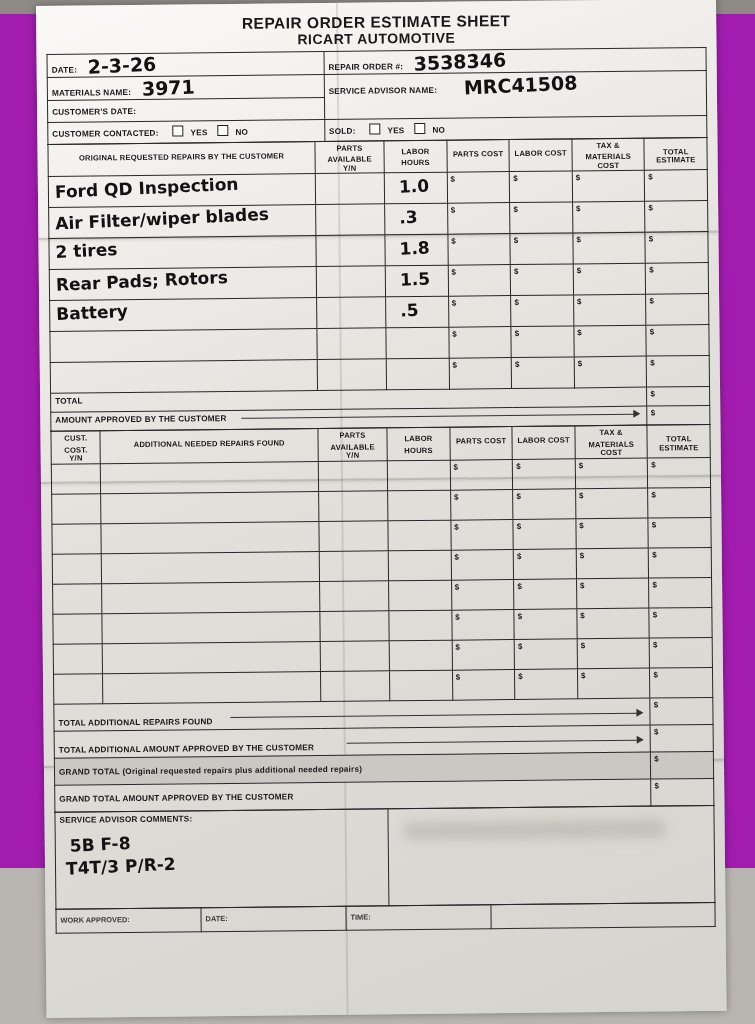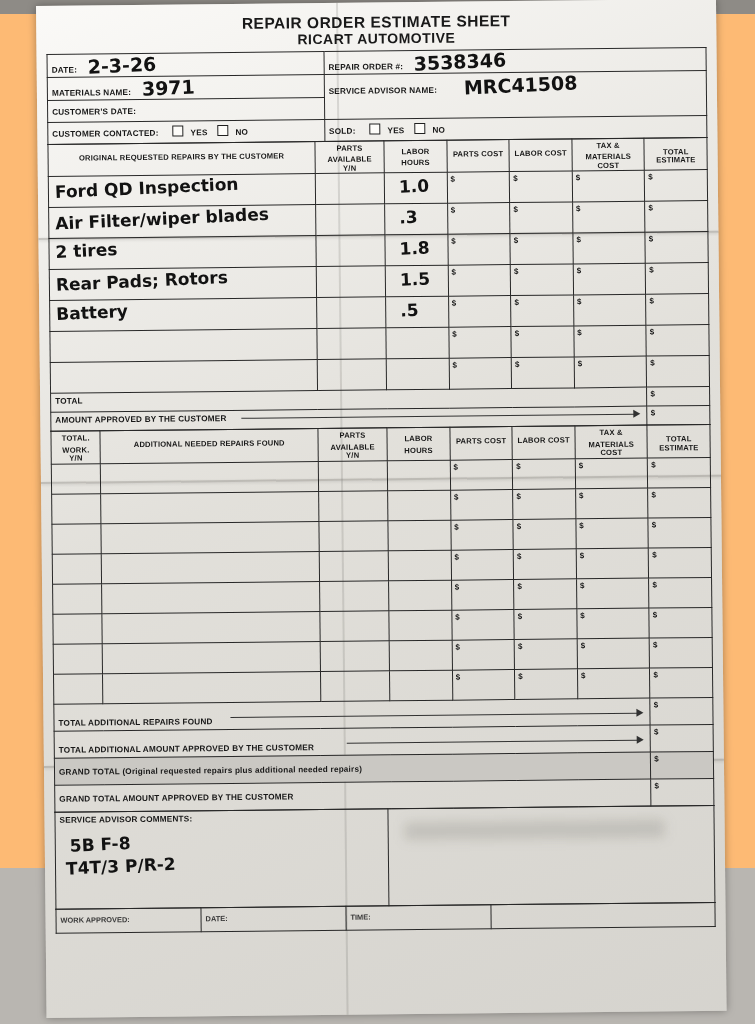--- a/index.html
+++ b/index.html
@@ -1,17 +1,17 @@
 <!DOCTYPE html>
 <html><head>
 <meta charset="utf-8">
 <style>
   html,body{margin:0;padding:0;background:#b9b6b1;}
   body{width:755px;height:1024px;overflow:hidden;font-family:"Liberation Sans",sans-serif;}
-  .page{position:relative;width:755px;height:868px;background:#fdba74;}
+  .page{position:relative;width:755px;height:868px;background:#a21caf;}
   
   .sheet{
     position:absolute;left:36px;top:6px;width:680px;height:1012px;
     background:#f1efea;
     transform:rotate(-0.6deg);
     transform-origin:top left;
     box-shadow:0 0 8px rgba(0,0,0,.35);
     filter:contrast(1.02);
   }
   .paper-tint{
@@ -366,22 +366,22 @@
             <col style="width:10.5%">
             <col style="width:9.5%">
           <col style="width:9.5%">
             <col style="width:9.5%">
             <col style="width:11%">
             <col style="width:9.5%">
         </colgroup>
         <tbody>
             <tr class="colhdr">
           <td>
-            <div class="lbl c" style="padding-top:3px;">TOTAL.</div>
-            <div class="lbl c" style="padding:0;">WORK.</div>
+            <div class="lbl c" style="padding-top:3px;">CUST.</div>
+            <div class="lbl c" style="padding:0;">COST.</div>
             <div class="lbl c" style="padding:0;">Y/N</div>
           </td>
           <td>
             <div class="lbl c" style="padding-top:10px;">ADDITIONAL NEEDED REPAIRS FOUND</div>
           </td>
           <td>
             <div class="lbl c" style="padding-top:3px;">PARTS</div>
             <div class="lbl c" style="padding:0;">AVAILABLE</div>
             <div class="lbl c" style="padding:0;">Y/N</div>
           </td>

